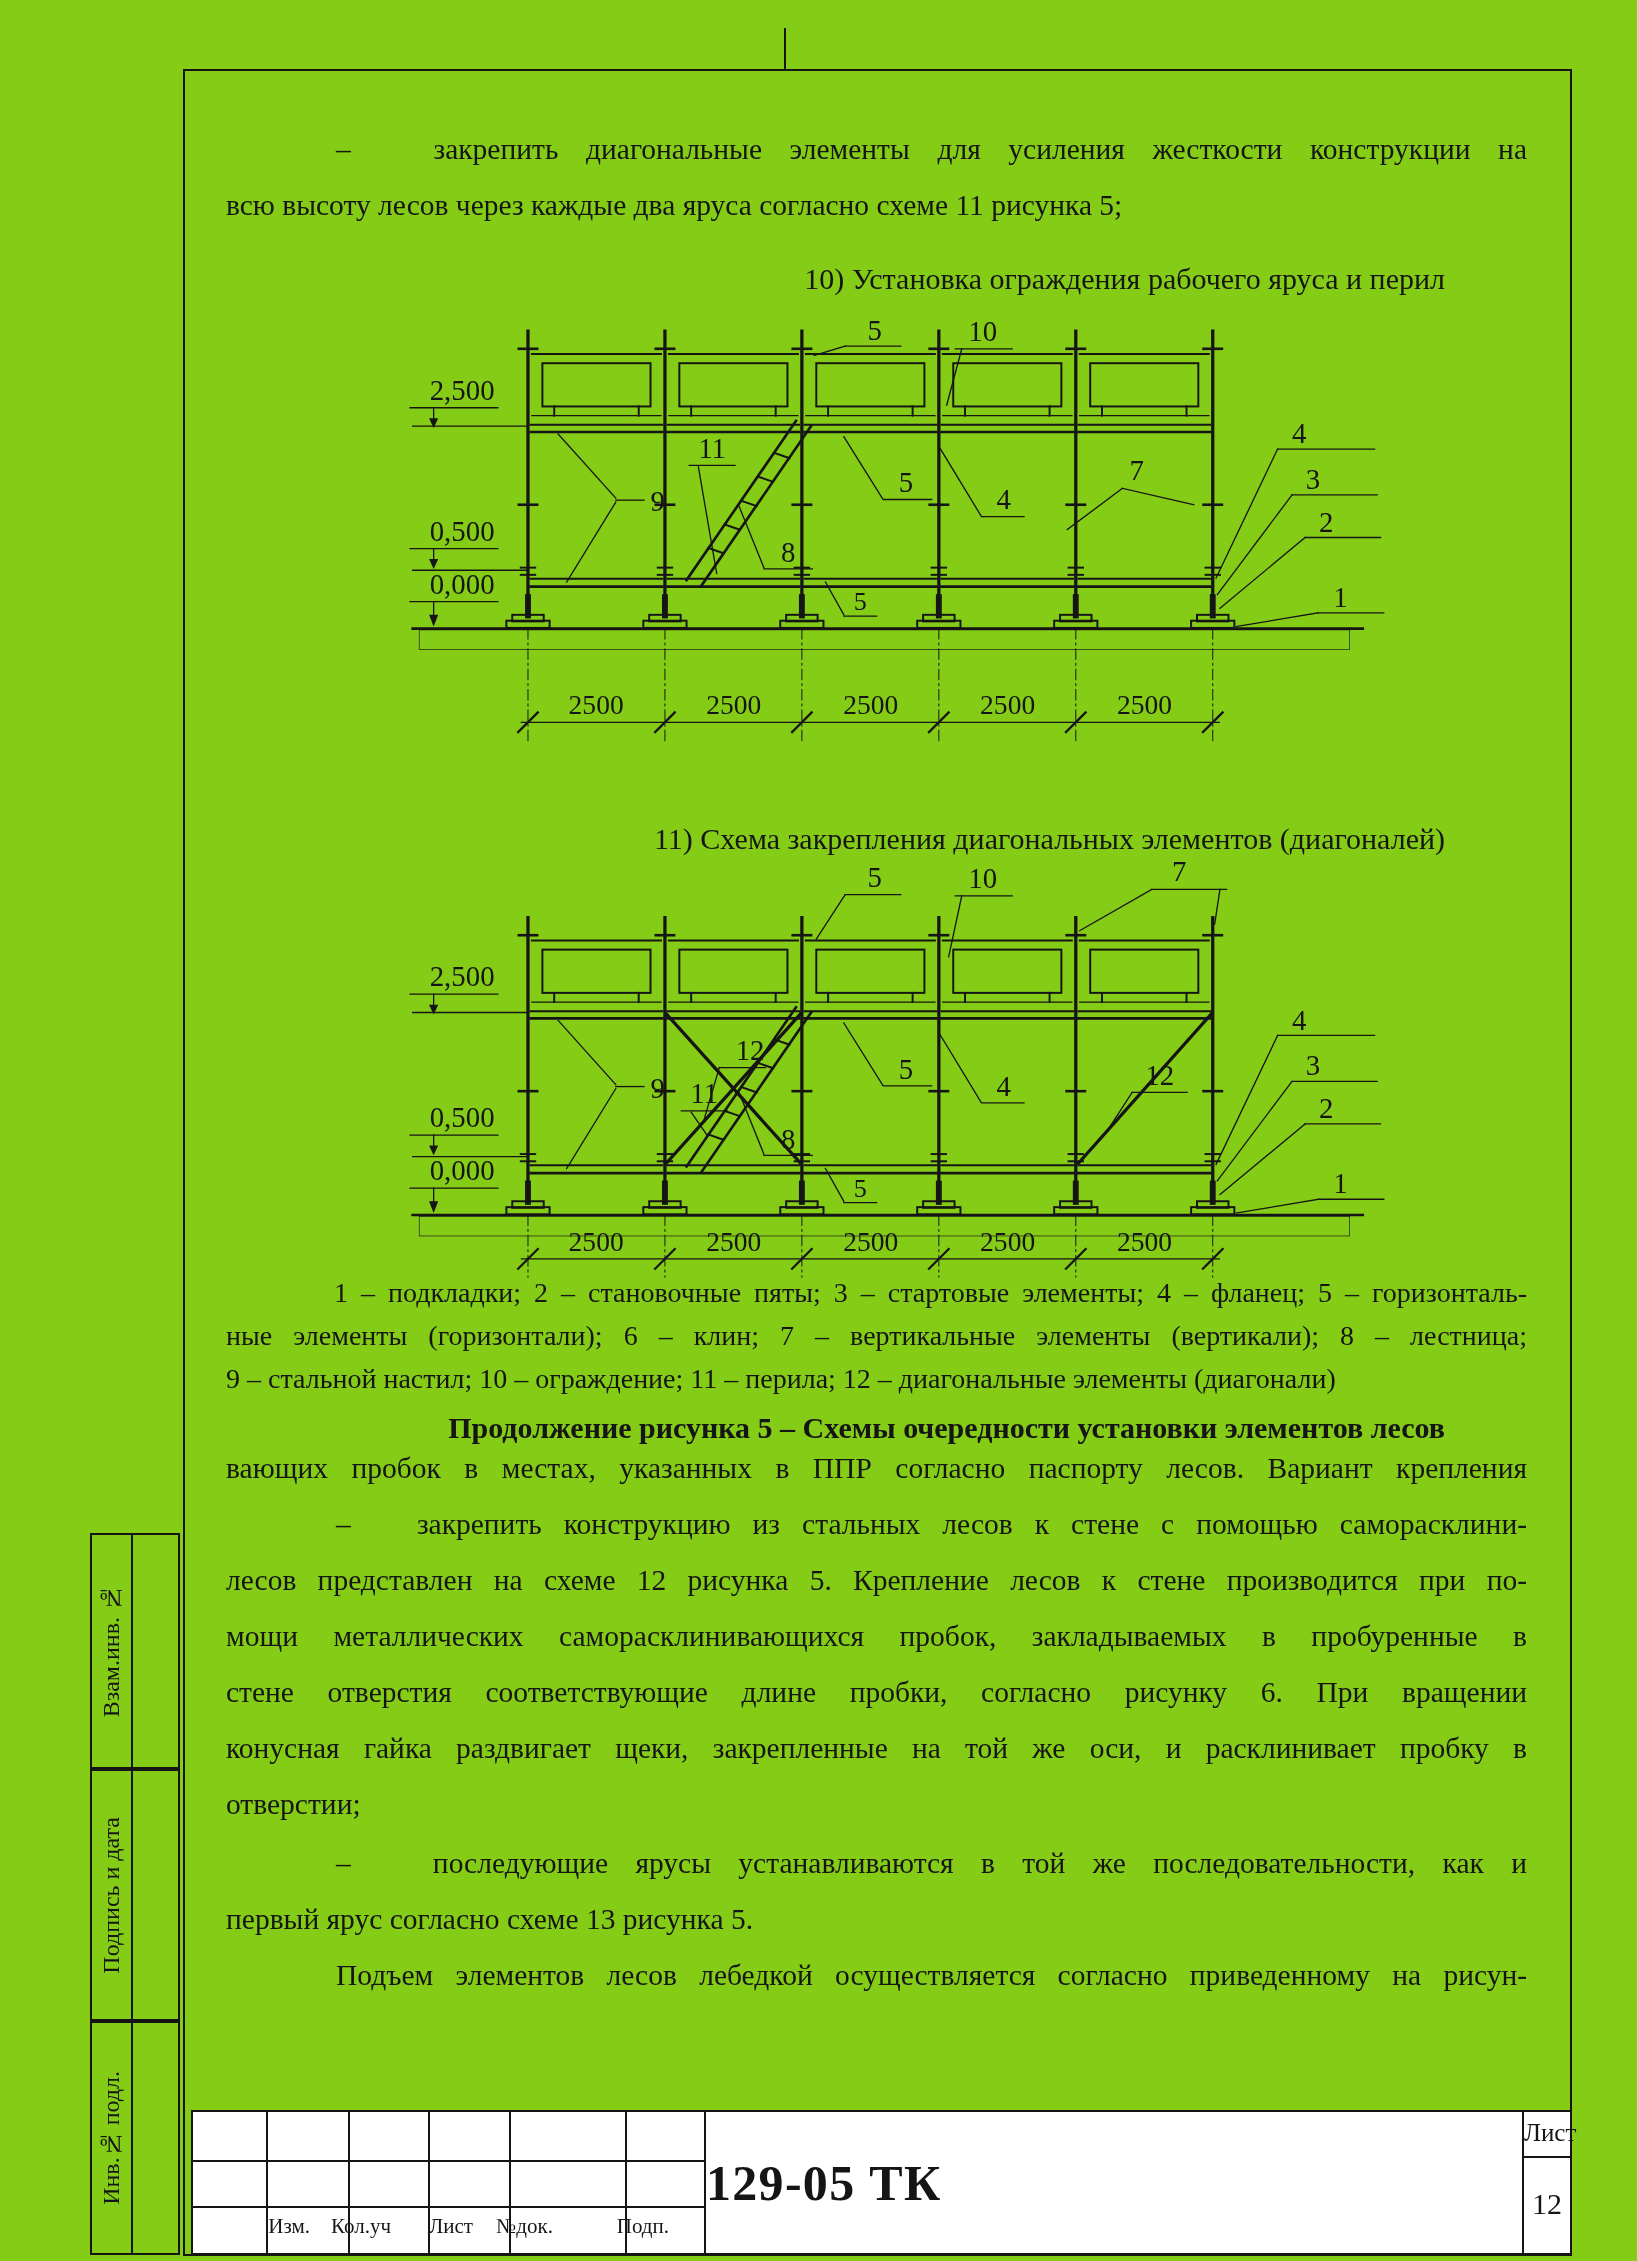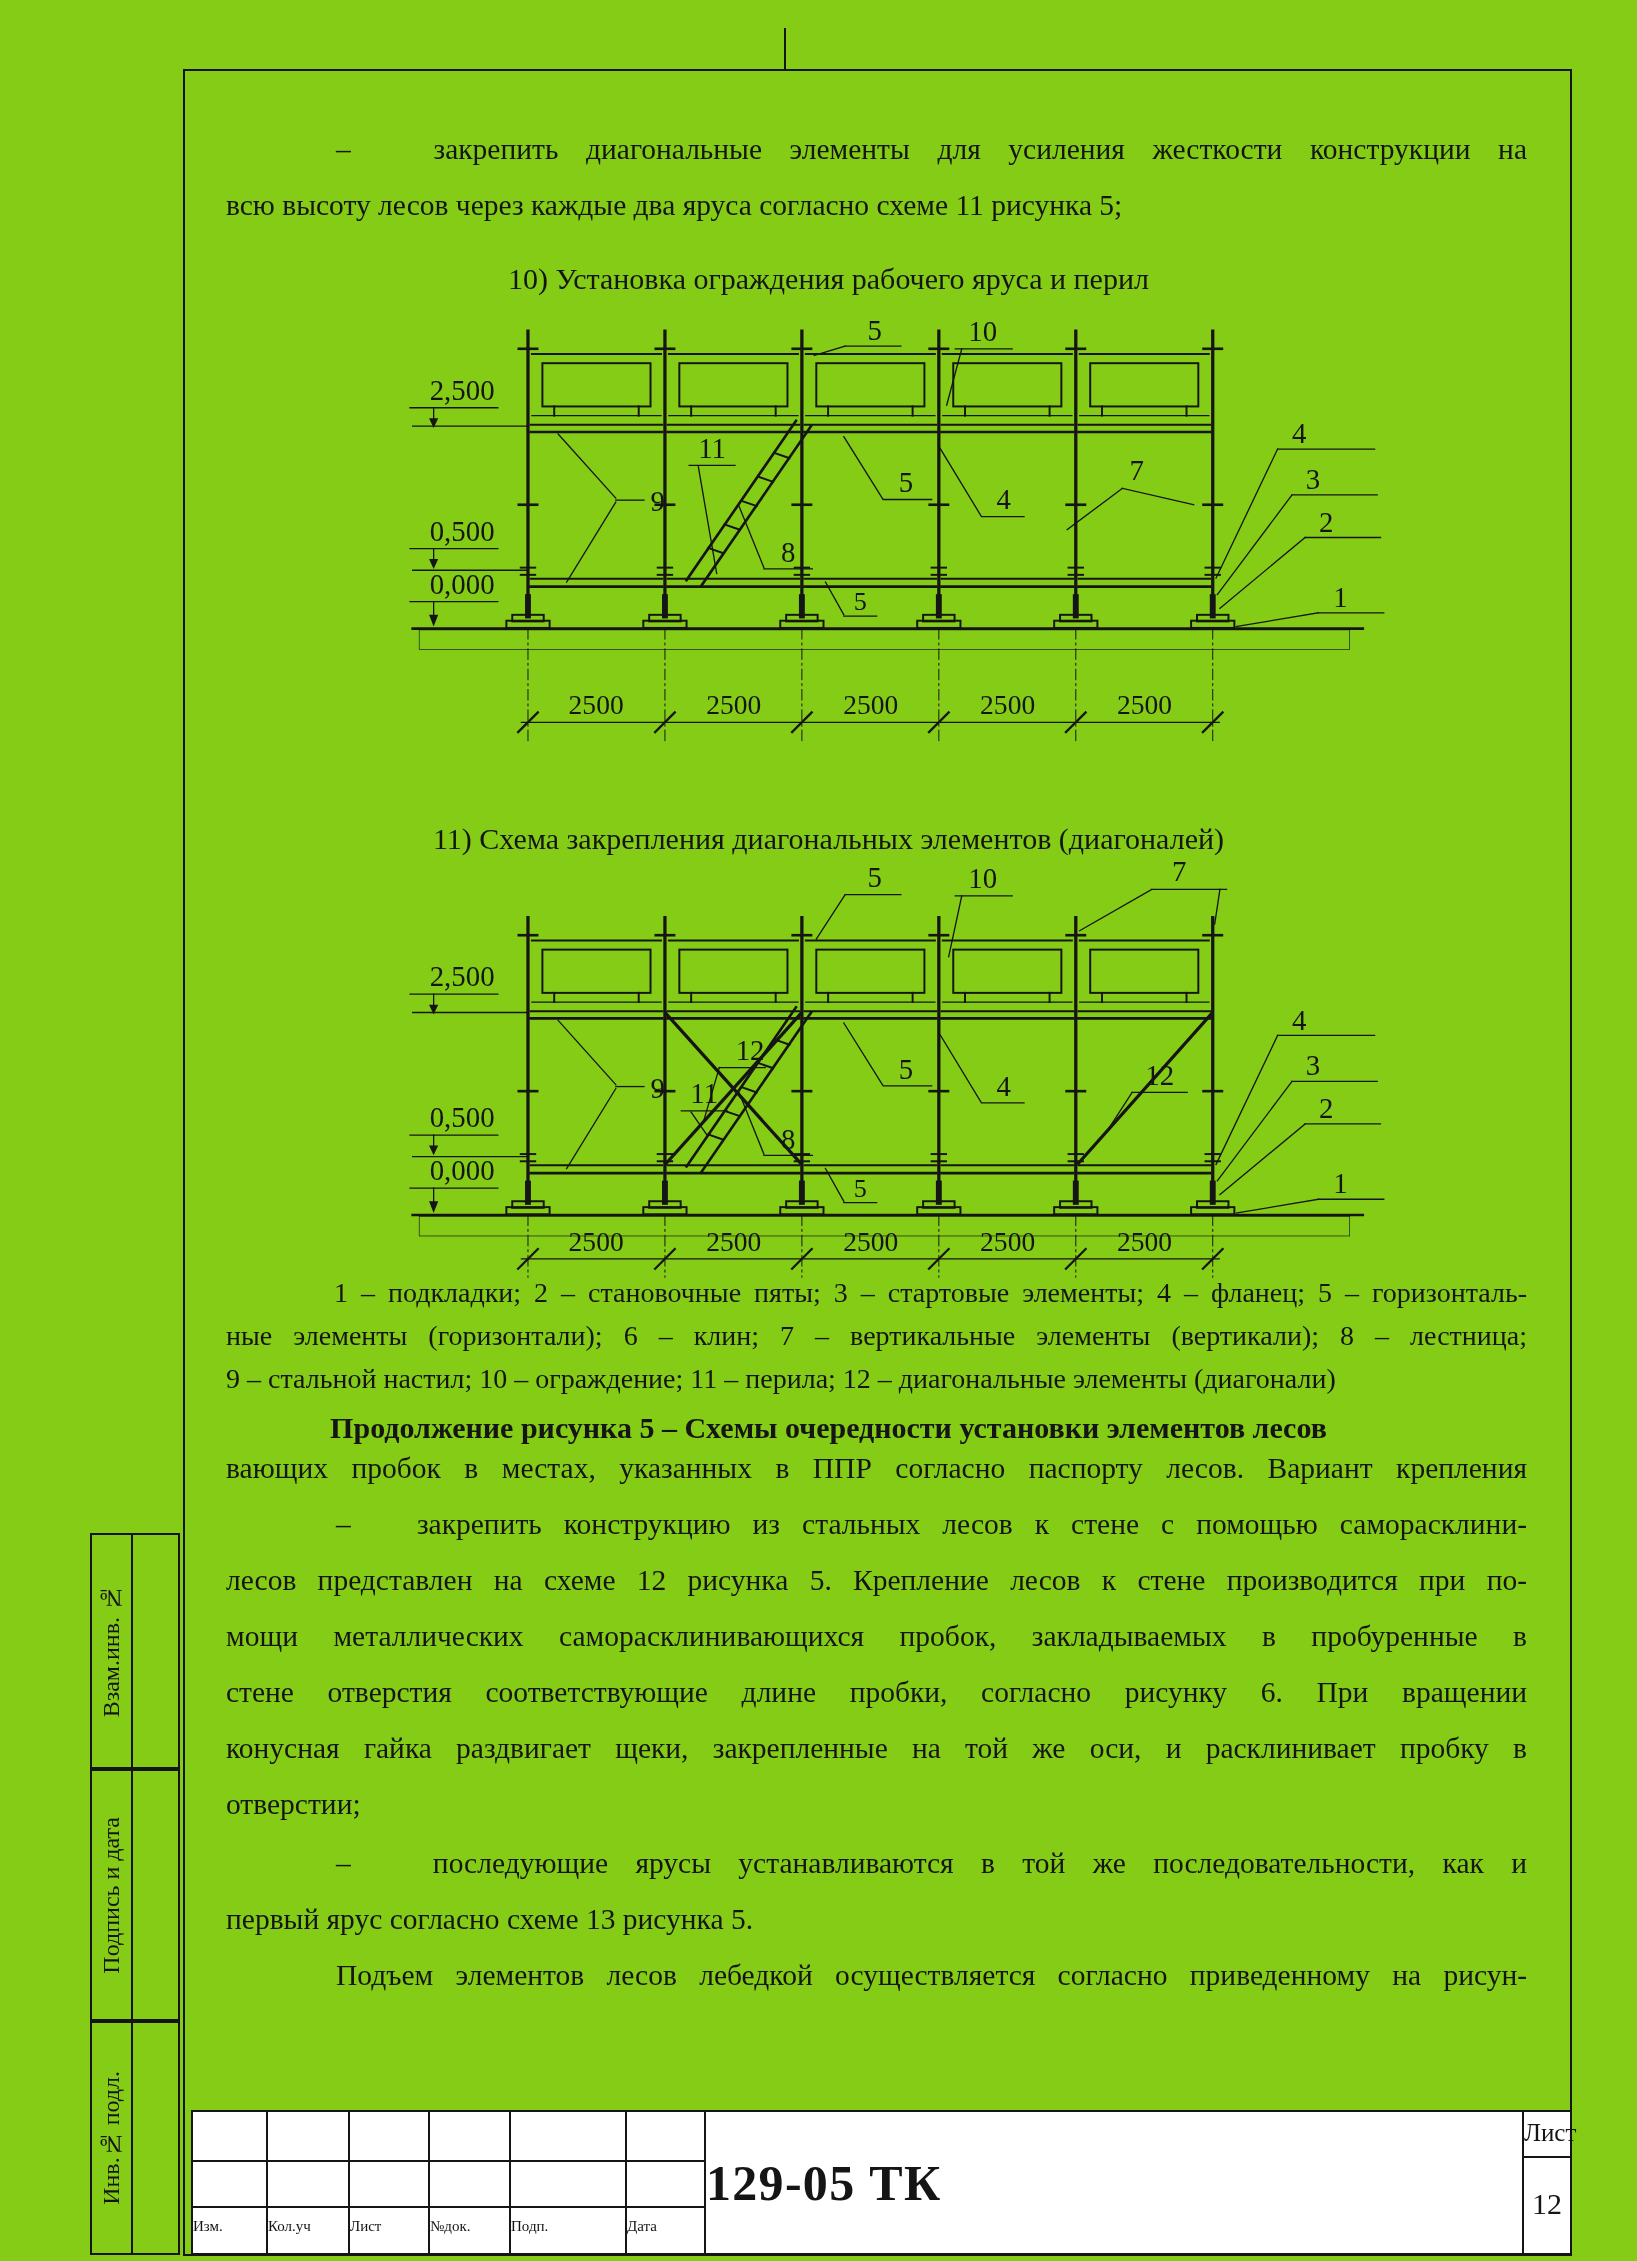--- a/index.html
+++ b/index.html
@@ -9,42 +9,42 @@
          border:2.6px solid #151515;box-sizing:border-box;}
   .fold-top{position:absolute;left:784px;top:27.5px;width:2px;height:41px;background:#151515;}
 
   
   .blk{position:absolute;left:226px;width:1301px;}
   .ln{height:56px;line-height:56px;font-size:29.5px;white-space:nowrap;
       text-align:justify;text-align-last:justify;}
   .ln.last{text-align-last:left;}
   .ind{text-indent:110px;}
   .lg{height:43px;line-height:43px;font-size:28px;}
-  .capc{position:absolute;left:224px;width:1301px;text-align:center;font-size:30px;
+  .capc{position:absolute;left:236px;width:1301px;text-align:right;font-size:30px;
         height:46px;line-height:46px;padding-right:92px;box-sizing:border-box;}
   .bold{font-weight:bold;}
 
   
   .dg{position:absolute;}
   .dg line,.dg rect,.dg polyline{stroke:#151515;fill:none;stroke-linecap:square;}
   .dg text{fill:#151515;stroke:none;font-family:"Liberation Serif",serif;text-anchor:middle;}
   .dg text.er{text-anchor:end;}
   .dg polygon{fill:#151515;stroke:none;}
 
   
   .sb{position:absolute;left:90px;width:90px;border:2px solid #151515;box-sizing:border-box;display:flex;}
   .sb-label{width:39px;border-right:2px solid #151515;display:flex;align-items:center;justify-content:center;}
   .sb-empty{flex:1;}
   .vtext{writing-mode:vertical-rl;transform:rotate(180deg);font-size:24px;white-space:nowrap;}
 
   
   .tb{position:absolute;border:2px solid #151515;box-sizing:border-box;background:#fff;}
   .tb-v{position:absolute;top:0;bottom:0;width:2px;background:#151515;}
   .tb-h{position:absolute;left:0;right:0;height:2px;background:#151515;}
-  .tb-lab{position:absolute;bottom:0;height:50px;line-height:47px;text-align:left;font-size:15px;}
+  .tb-lab{position:absolute;bottom:0;height:50px;line-height:47px;text-align:right;font-size:21px;margin-left:44px;}
   .code{display:flex;align-items:center;justify-content:flex-start;font-size:50px;font-weight:bold;letter-spacing:1.3px;}
   .sheet-top{height:44px;line-height:42px;text-align:center;font-size:25px;border-bottom:2px solid #151515;}
   .sheet-num{height:98px;line-height:92px;text-align:center;font-size:30px;}
 </style>
 </head>
 <body>
 
 <div class="page">
   <div class="fold-top"></div>
   <div class="frame"></div>

